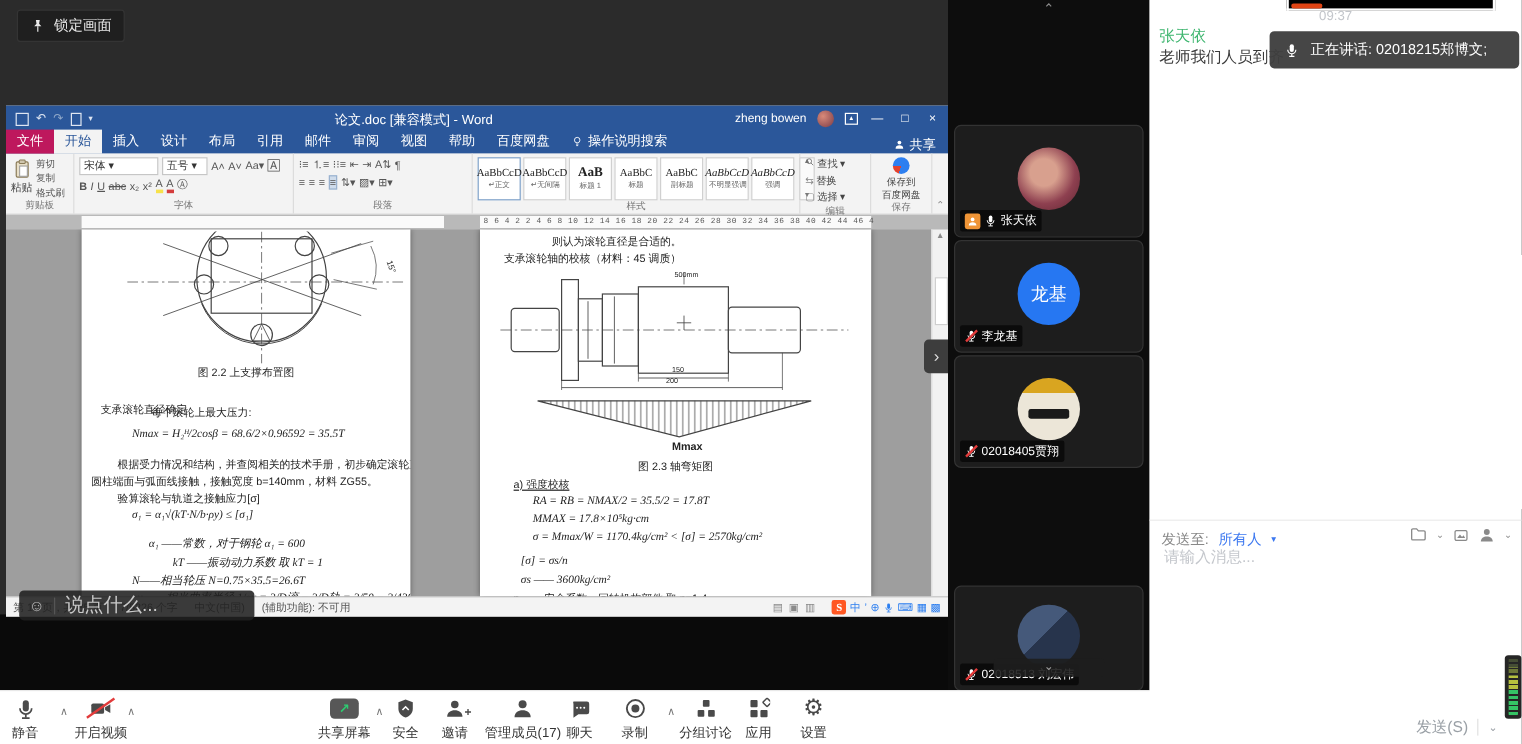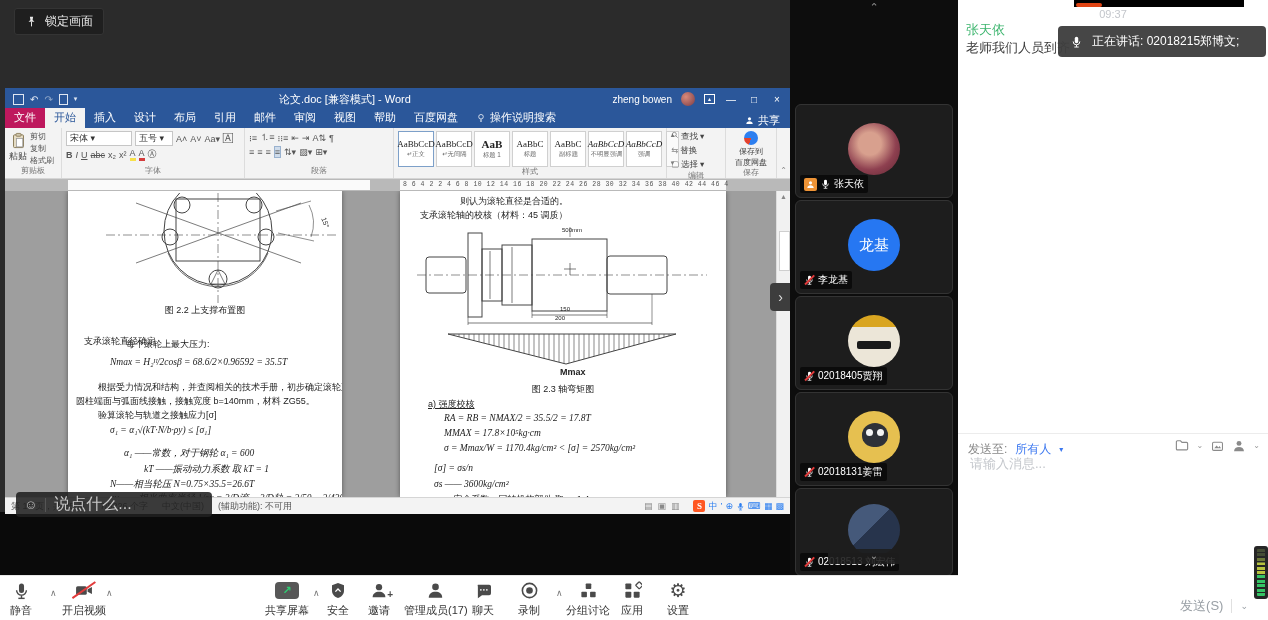--- a/index.html
+++ b/index.html
@@ -593,36 +593,20 @@
         <span class="micwrap">
             <svg width="11" height="12" color="#fff">
               <use href="#i-mic"></use>
             </svg>
             <span class="micslash"></span>
           </span>
         <span class="nm">02018405贾翔</span>
       </div>
     </div>
 
-    <div class="tile" style="top:392px;">
-      <div class="t-ava" style="background:#e6c050;">
-        <div style="position:absolute;left:14px;top:12px;width:26px;height:24px;background:#2e3138;border-radius:50% 50% 45% 45%;"></div>
-        <div style="position:absolute;left:18px;top:18px;width:7px;height:7px;background:#f4f4f4;border-radius:50%;"></div>
-        <div style="position:absolute;left:29px;top:18px;width:7px;height:7px;background:#f4f4f4;border-radius:50%;"></div>
-      </div>
-      <div class="npill">
-        <span class="micwrap">
-            <svg width="11" height="12" color="#fff">
-              <use href="#i-mic"></use>
-            </svg>
-            <span class="micslash"></span>
-          </span>
-        <span class="nm">02018131姜雷</span>
-      </div>
-    </div>
 
     <div class="tile" style="top:488px;height:86px;">
       <div class="t-ava" style="background:linear-gradient(135deg,#45597a 0 45%,#27344c 45% 100%);"></div>
       <div class="npill">
         <span class="micwrap">
             <svg width="11" height="12" color="#fff">
               <use href="#i-mic"></use>
             </svg>
             <span class="micslash"></span>
           </span>

